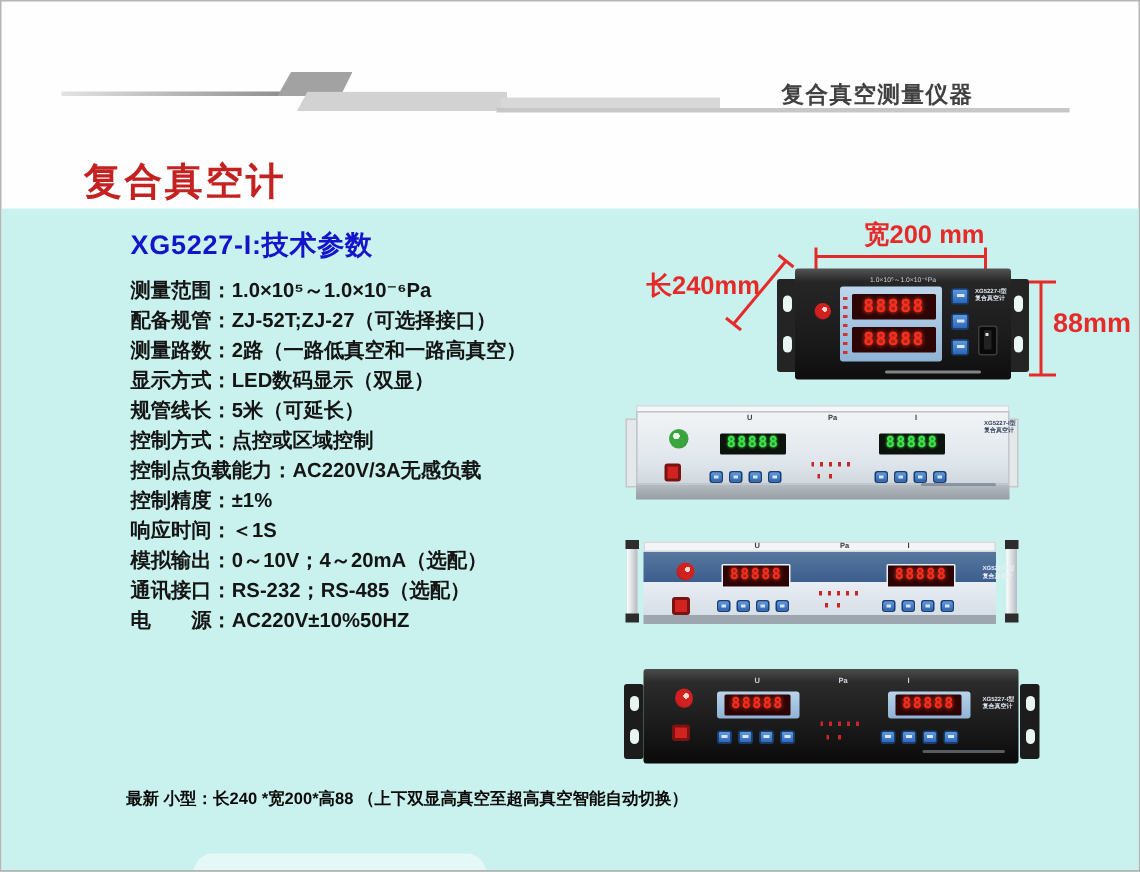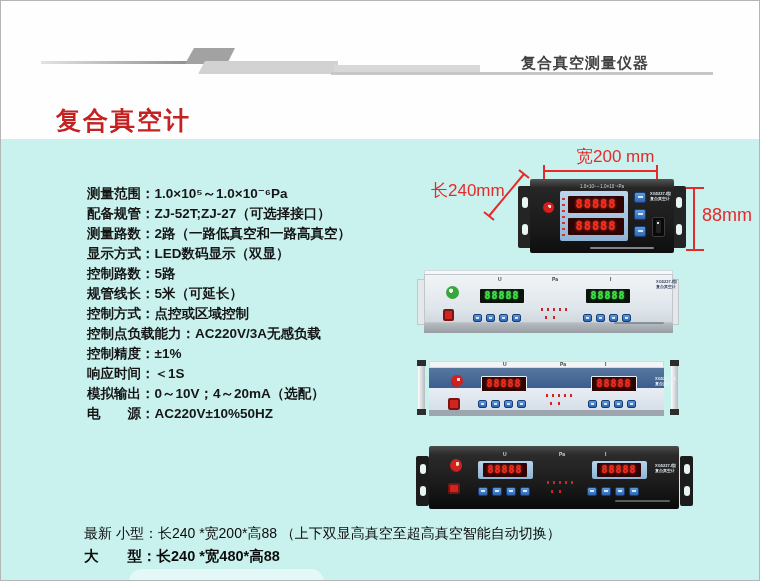--- a/index.html
+++ b/index.html
@@ -20,25 +20,25 @@
   .brand{left:520px;top:53px;font-size:15px;font-weight:bold;color:#414141;letter-spacing:1px;}
 
   
   .title{left:55px;top:103px;font-size:25px;font-weight:bold;color:#c42121;
          font-family:"Liberation Serif","DejaVu Serif",serif;letter-spacing:2px;}
   .content-bg{left:0;top:138px;width:760px;height:443px;background:#c9f2ee;}
   .blob{left:128px;top:568px;width:195px;height:26px;border-radius:13px;background:rgba(255,255,255,.5);}
   .spec-heading{left:86px;top:150px;font-size:18px;font-weight:bold;color:#1414c8;letter-spacing:.5px;}
   .spec-list{left:86px;top:183px;width:380px;}
   .spec-line{display:block;height:20px;line-height:20px;font-size:13.5px;font-weight:bold;color:#151515;white-space:nowrap;}
-  .foot1{left:83px;top:524px;font-size:14px;font-weight:normal;color:#0b0b0b;white-space:nowrap;}
+  .foot1{left:83px;top:524px;font-size:11px;font-weight:bold;color:#0b0b0b;white-space:nowrap;}
   .foot2{left:83px;top:546px;font-size:14.5px;font-weight:bold;color:#0b0b0b;white-space:nowrap;}
 
   
-  .dim{color:#e62a2a;font-weight:normal;white-space:nowrap;}
+  .dim{color:#e62a2a;font-weight:bold;white-space:nowrap;}
   .dim-w{left:575px;top:144px;font-size:17px;}
   .dim-l{left:430px;top:178px;font-size:17px;}
   .dim-h{left:701px;top:204px;font-size:18px;}
   .dim-hline{left:543px;top:169px;width:113px;height:0;border-top:2px solid #e62a2a;}
   .dim-hline i{position:absolute;width:2px;height:15px;background:#e62a2a;top:-7px;}
   .dim-hline i.t1{left:-1px;} .dim-hline i.t2{right:-1px;}
   .dim-vline{left:692px;top:187px;height:62px;width:0;border-left:2px solid #e62a2a;}
   .dim-vline i{position:absolute;height:2px;width:18px;background:#e62a2a;left:-9px;}
   .dim-vline i.t1{top:-1px;} .dim-vline i.t2{bottom:-1px;}
   .dim-diag{left:478px;top:168px;}
@@ -159,38 +159,38 @@
   <div class="a deco3"></div>
   <div class="a deco4"></div>
   <div class="a decoline"></div>
   <div class="a brand">复合真空测量仪器</div>
 
   <div class="a title">复合真空计</div>
 
   <div class="a content-bg"></div>
   <div class="a blob"></div>
 
+  <div class="a spec-heading">XG5227-I:技术参数</div>
 
   <div class="a spec-list">
     <div class="spec-line">测量范围：1.0×10⁵～1.0×10⁻⁶Pa</div>
     <div class="spec-line">配备规管：ZJ-52T;ZJ-27（可选择接口）</div>
     <div class="spec-line">测量路数：2路（一路低真空和一路高真空）</div>
     <div class="spec-line">显示方式：LED数码显示（双显）</div>
-    <div class="spec-line">控制路数：5路</div>
     <div class="spec-line">规管线长：5米（可延长）</div>
     <div class="spec-line">控制方式：点控或区域控制</div>
     <div class="spec-line">控制点负载能力：AC220V/3A无感负载</div>
     <div class="spec-line">控制精度：±1%</div>
     <div class="spec-line">响应时间：＜1S</div>
     <div class="spec-line">模拟输出：0～10V；4～20mA（选配）</div>
+    <div class="spec-line">通讯接口：RS-232；RS-485（选配）</div>
     <div class="spec-line">电　　源：AC220V±10%50HZ</div>
   </div>
 
   <div class="a foot1">最新 小型：长240 *宽200*高88 （上下双显高真空至超高真空智能自动切换）</div>
-  <div class="a foot2">大　　型：长240 *宽480*高88</div>
 
   <div class="a dim dim-w">宽200 mm</div>
   <div class="a dim-hline">
       <i class="t1"></i>
       <i class="t2"></i>
     </div>
   <div class="a dim dim-l">长240mm</div>
   <svg class="a dim-diag" width="52" height="54" viewBox="0 0 52 54">
     <line x1="45" y1="5" x2="10" y2="47" stroke="#e62a2a" stroke-width="2"></line>
     <line x1="40" y1="1" x2="50" y2="9" stroke="#e62a2a" stroke-width="2"></line>

